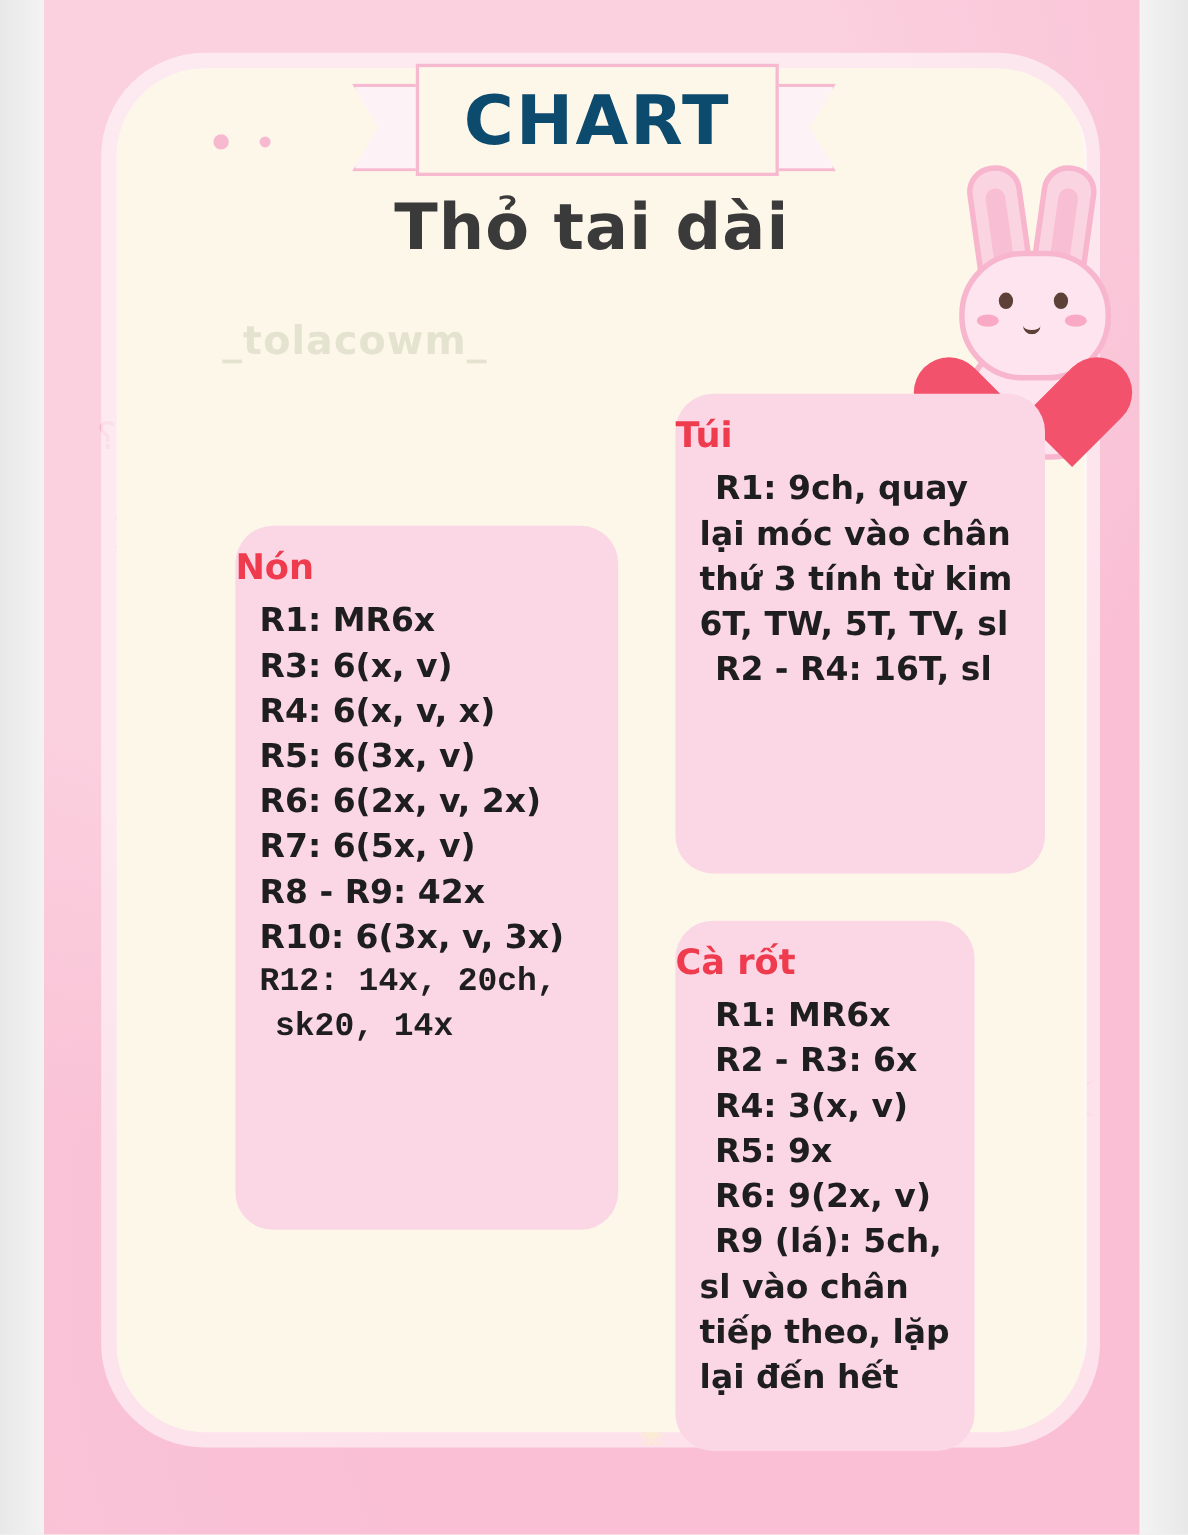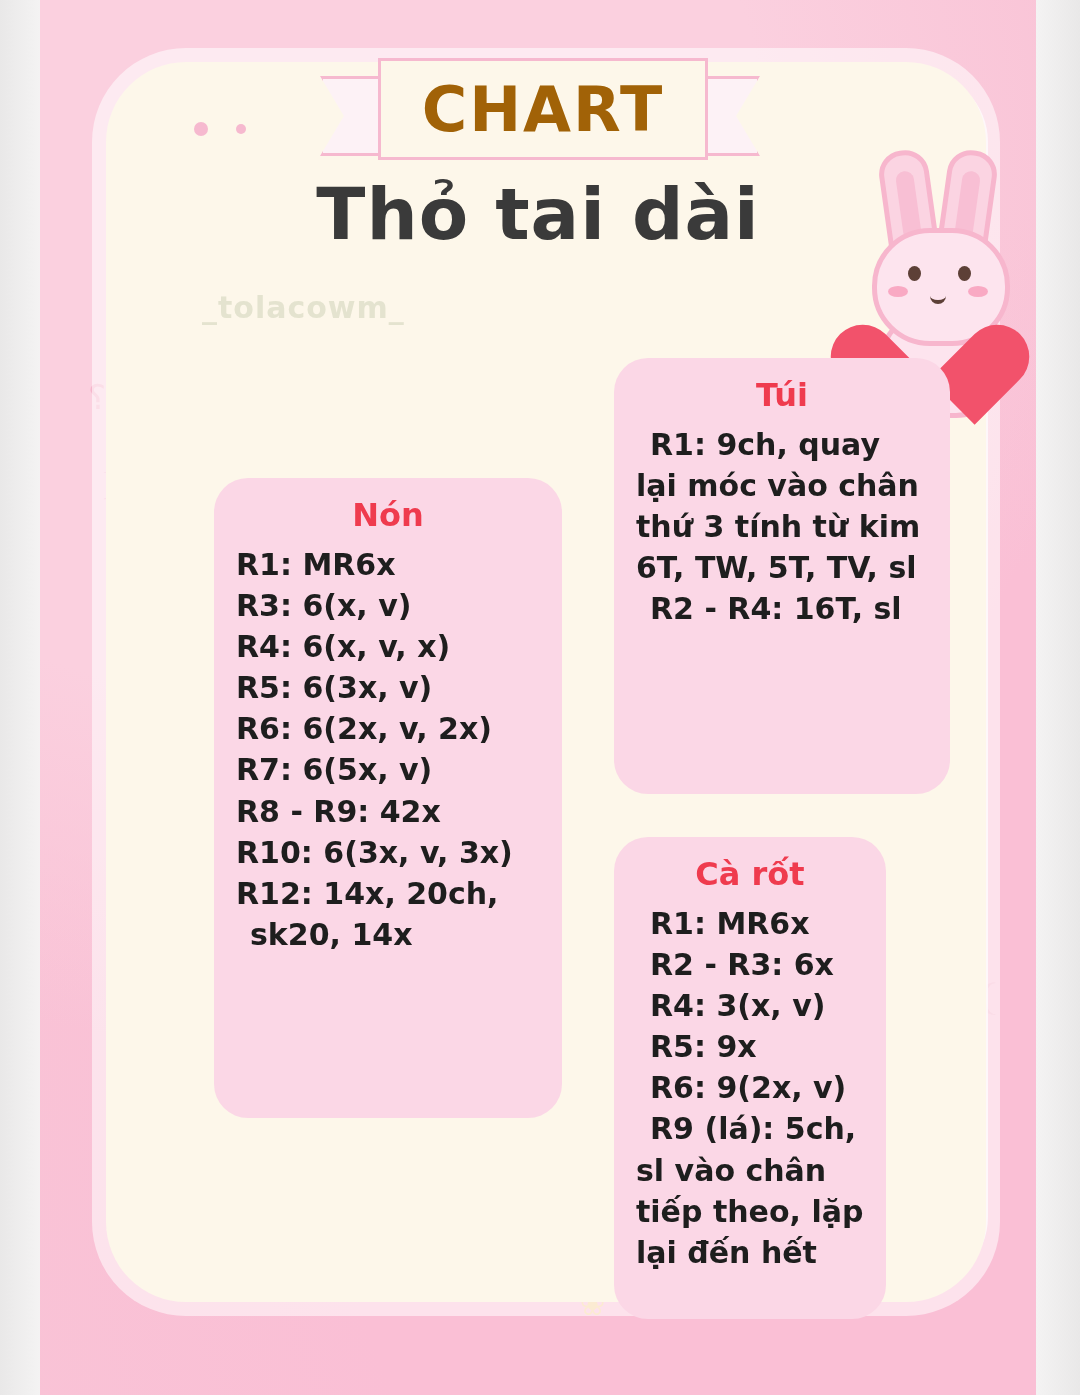--- a/index.html
+++ b/index.html
@@ -126,43 +126,43 @@
     border: 3px solid #f6b9cf;
     display: flex;
     align-items: center;
     justify-content: center;
   }
   #chart-title {
     font-family: "DejaVu Sans", sans-serif;
     font-weight: bold;
     font-size: 62px;
     letter-spacing: 2px;
-    color: #a16207;
+    color: #0c4a6e;
   }
 
   #subtitle {
     position: absolute;
     left: 0;
     top: 172px;
     width: 996px;
     text-align: center;
     font-family: "DejaVu Sans", sans-serif;
     font-weight: bold;
-    font-size: 72px;
+    font-size: 58px;
     color: #3a3a3a;
     letter-spacing: 1px;
   }
 
   #handle {
     position: absolute;
     left: 162px;
     top: 290px;
     font-family: "DejaVu Sans", sans-serif;
     font-weight: bold;
-    font-size: 30px;
+    font-size: 36px;
     color: #e4e3cf;
     letter-spacing: 1px;
   }
 
   
   #bunny {
     position: absolute;
     left: 810px;
     top: 150px;
     width: 170px;
@@ -244,21 +244,21 @@
   #b-heart .hp.b { left: 44px; transform: rotate(45deg); transform-origin: 50% 100%; }
 
   
   .box {
     position: absolute;
     background: #fbd7e6;
     border-radius: 34px;
     box-sizing: border-box;
   }
   .box-title {
-    text-align: center;
+    text-align: left;
     font-family: "DejaVu Sans", sans-serif;
     font-weight: bold;
     font-size: 32px;
     color: #ef3b4e;
     margin: 18px 0 10px;
   }
   .box ol {
     list-style: none;
     margin: 0;
     padding: 0 22px 18px 22px;
@@ -270,21 +270,21 @@
     line-height: 1.37;
     color: #1e1e1e;
     text-indent: 14px;
   }
 
   #box-non   { left: 174px; top: 478px;  width: 348px; height: 640px; }
   #box-tui   { left: 574px; top: 358px;  width: 336px; height: 436px; }
   #box-carot { left: 574px; top: 837px;  width: 272px; height: 482px; }
 
   #box-non li { text-indent: 0; }
-  #box-non .hang { text-indent: -14px; padding-left: 14px; }
+  #box-non .hang { text-indent: -14px; padding-left: 14px; font-family: Liberation Mono, monospace; }
 </style>
 </head>
 <body>
 
 <div id="page">
   <div id="card">
     <div class="pinkbg"></div>
 
     <div class="doodle" style="left:62px;top:300px;">❨</div>
     <div class="doodle" style="left:48px;top:380px;font-size:34px;">؟</div>

